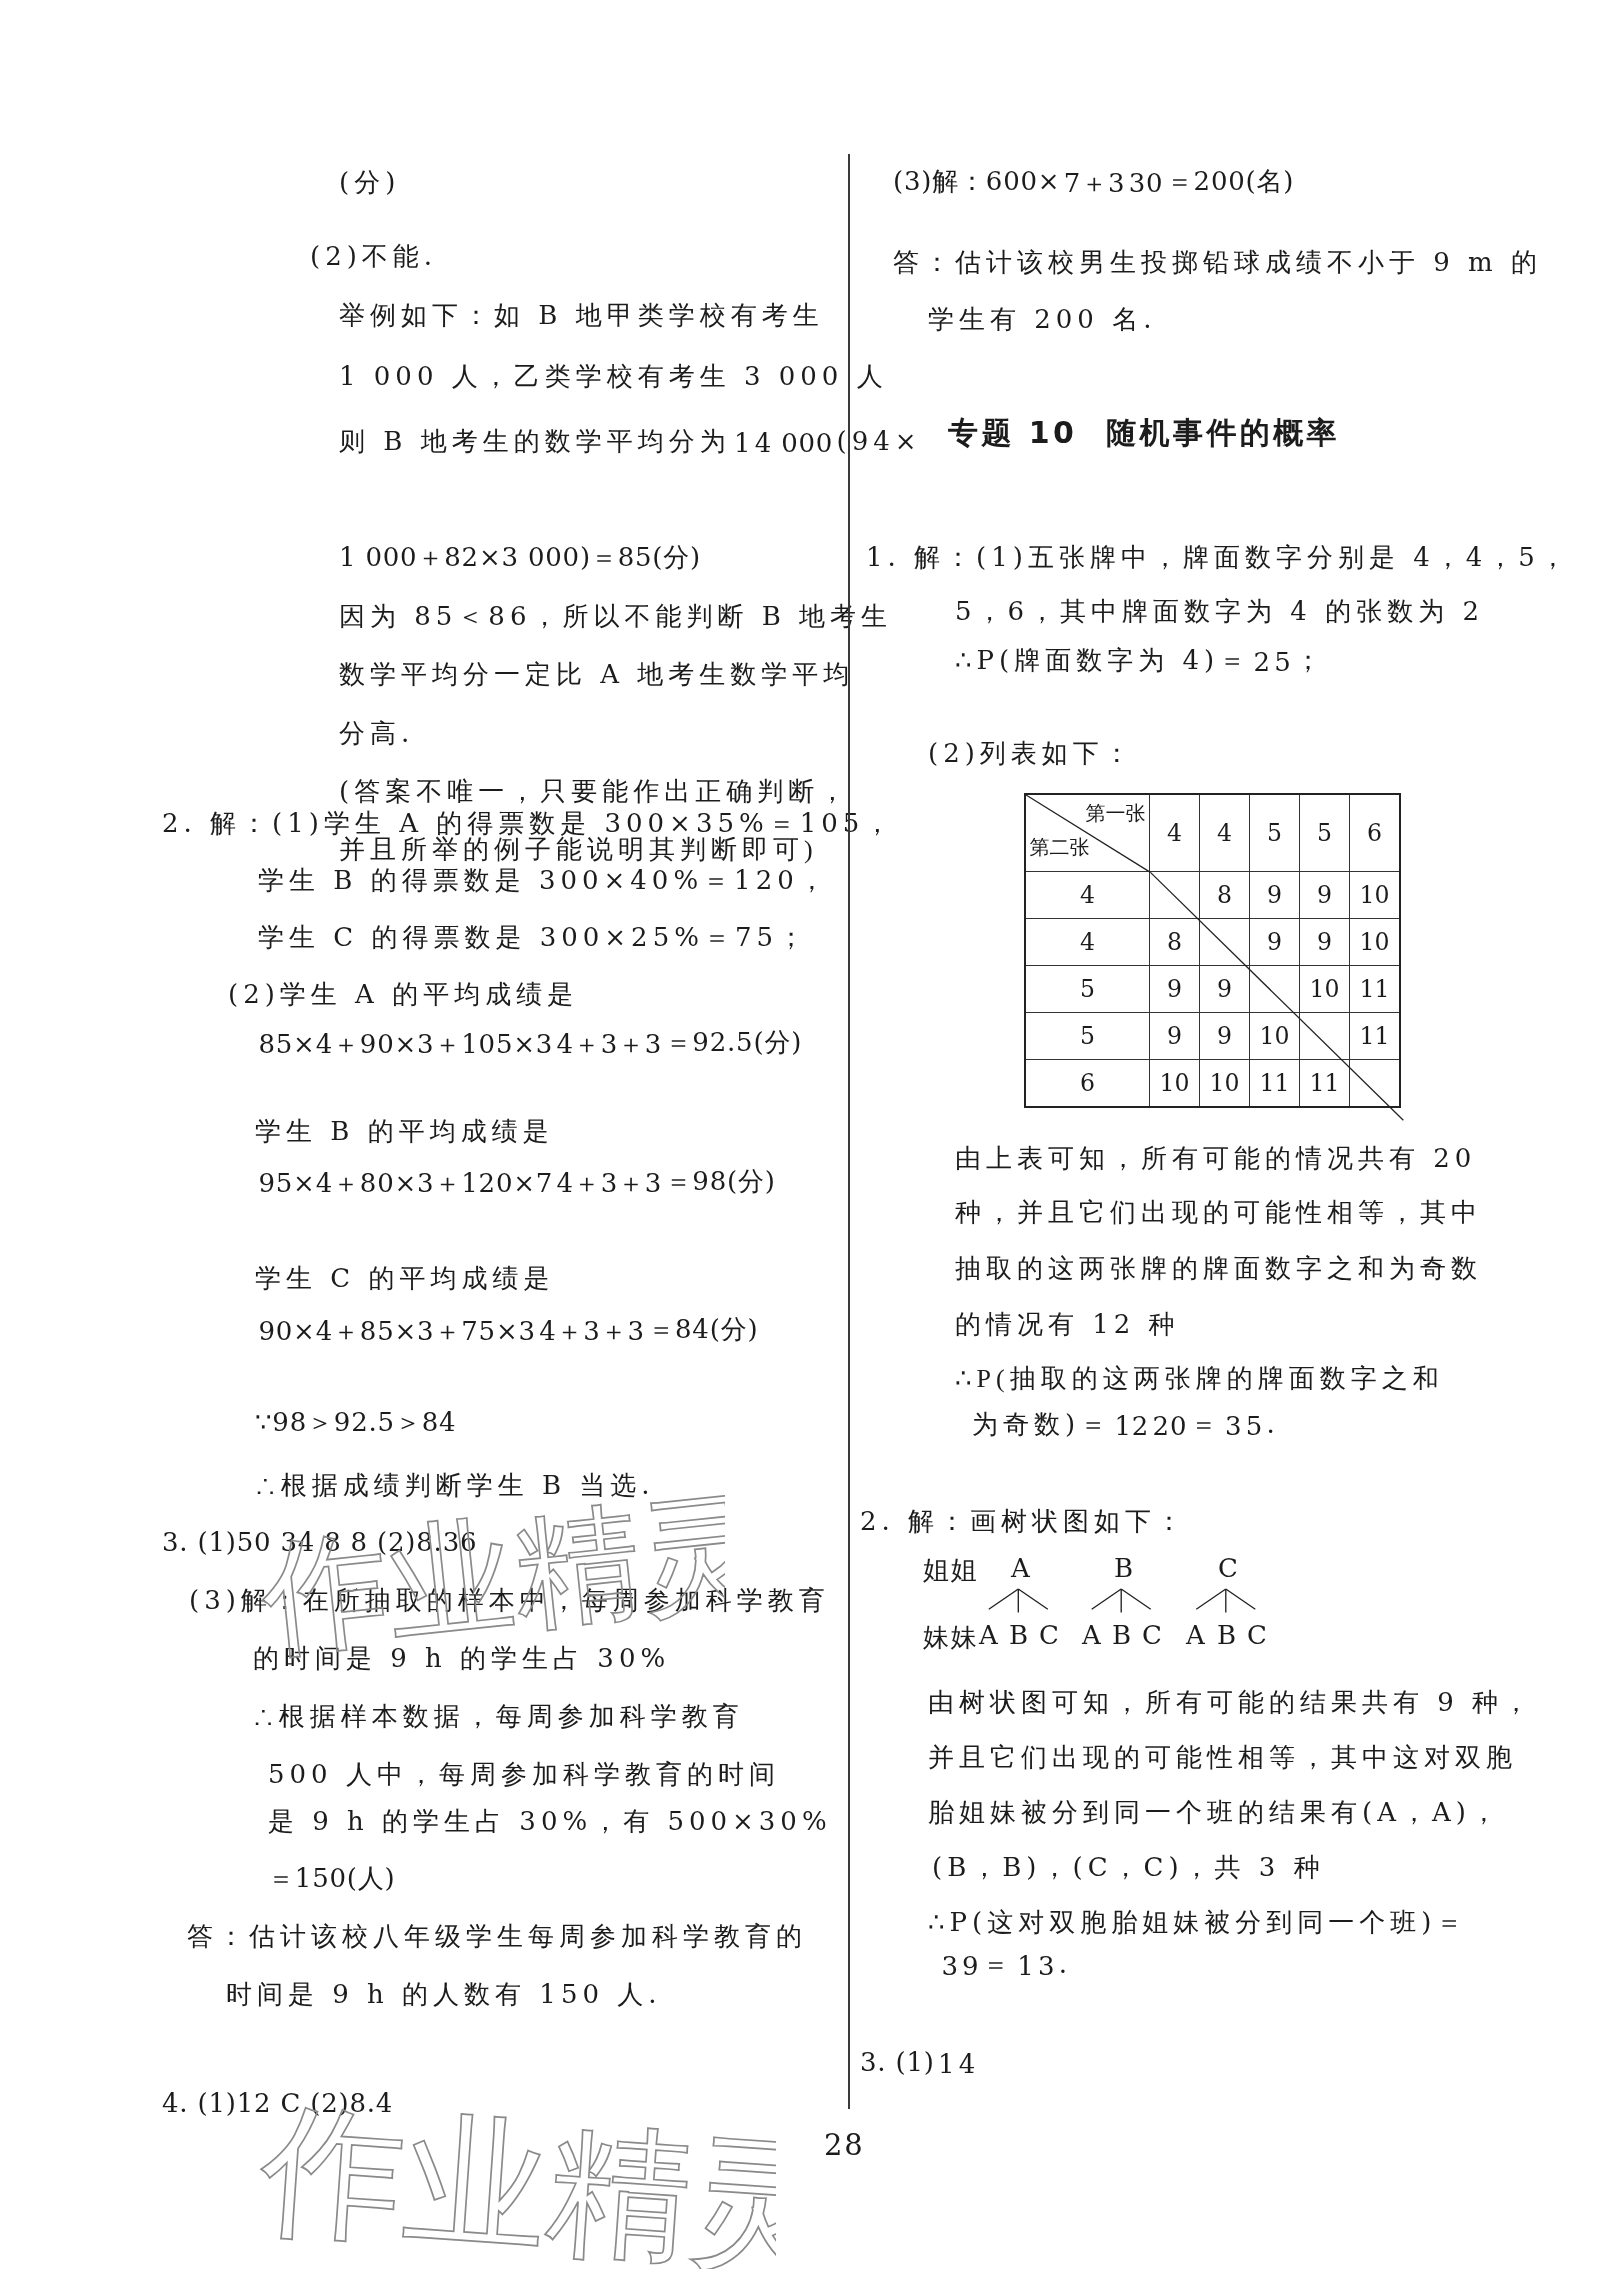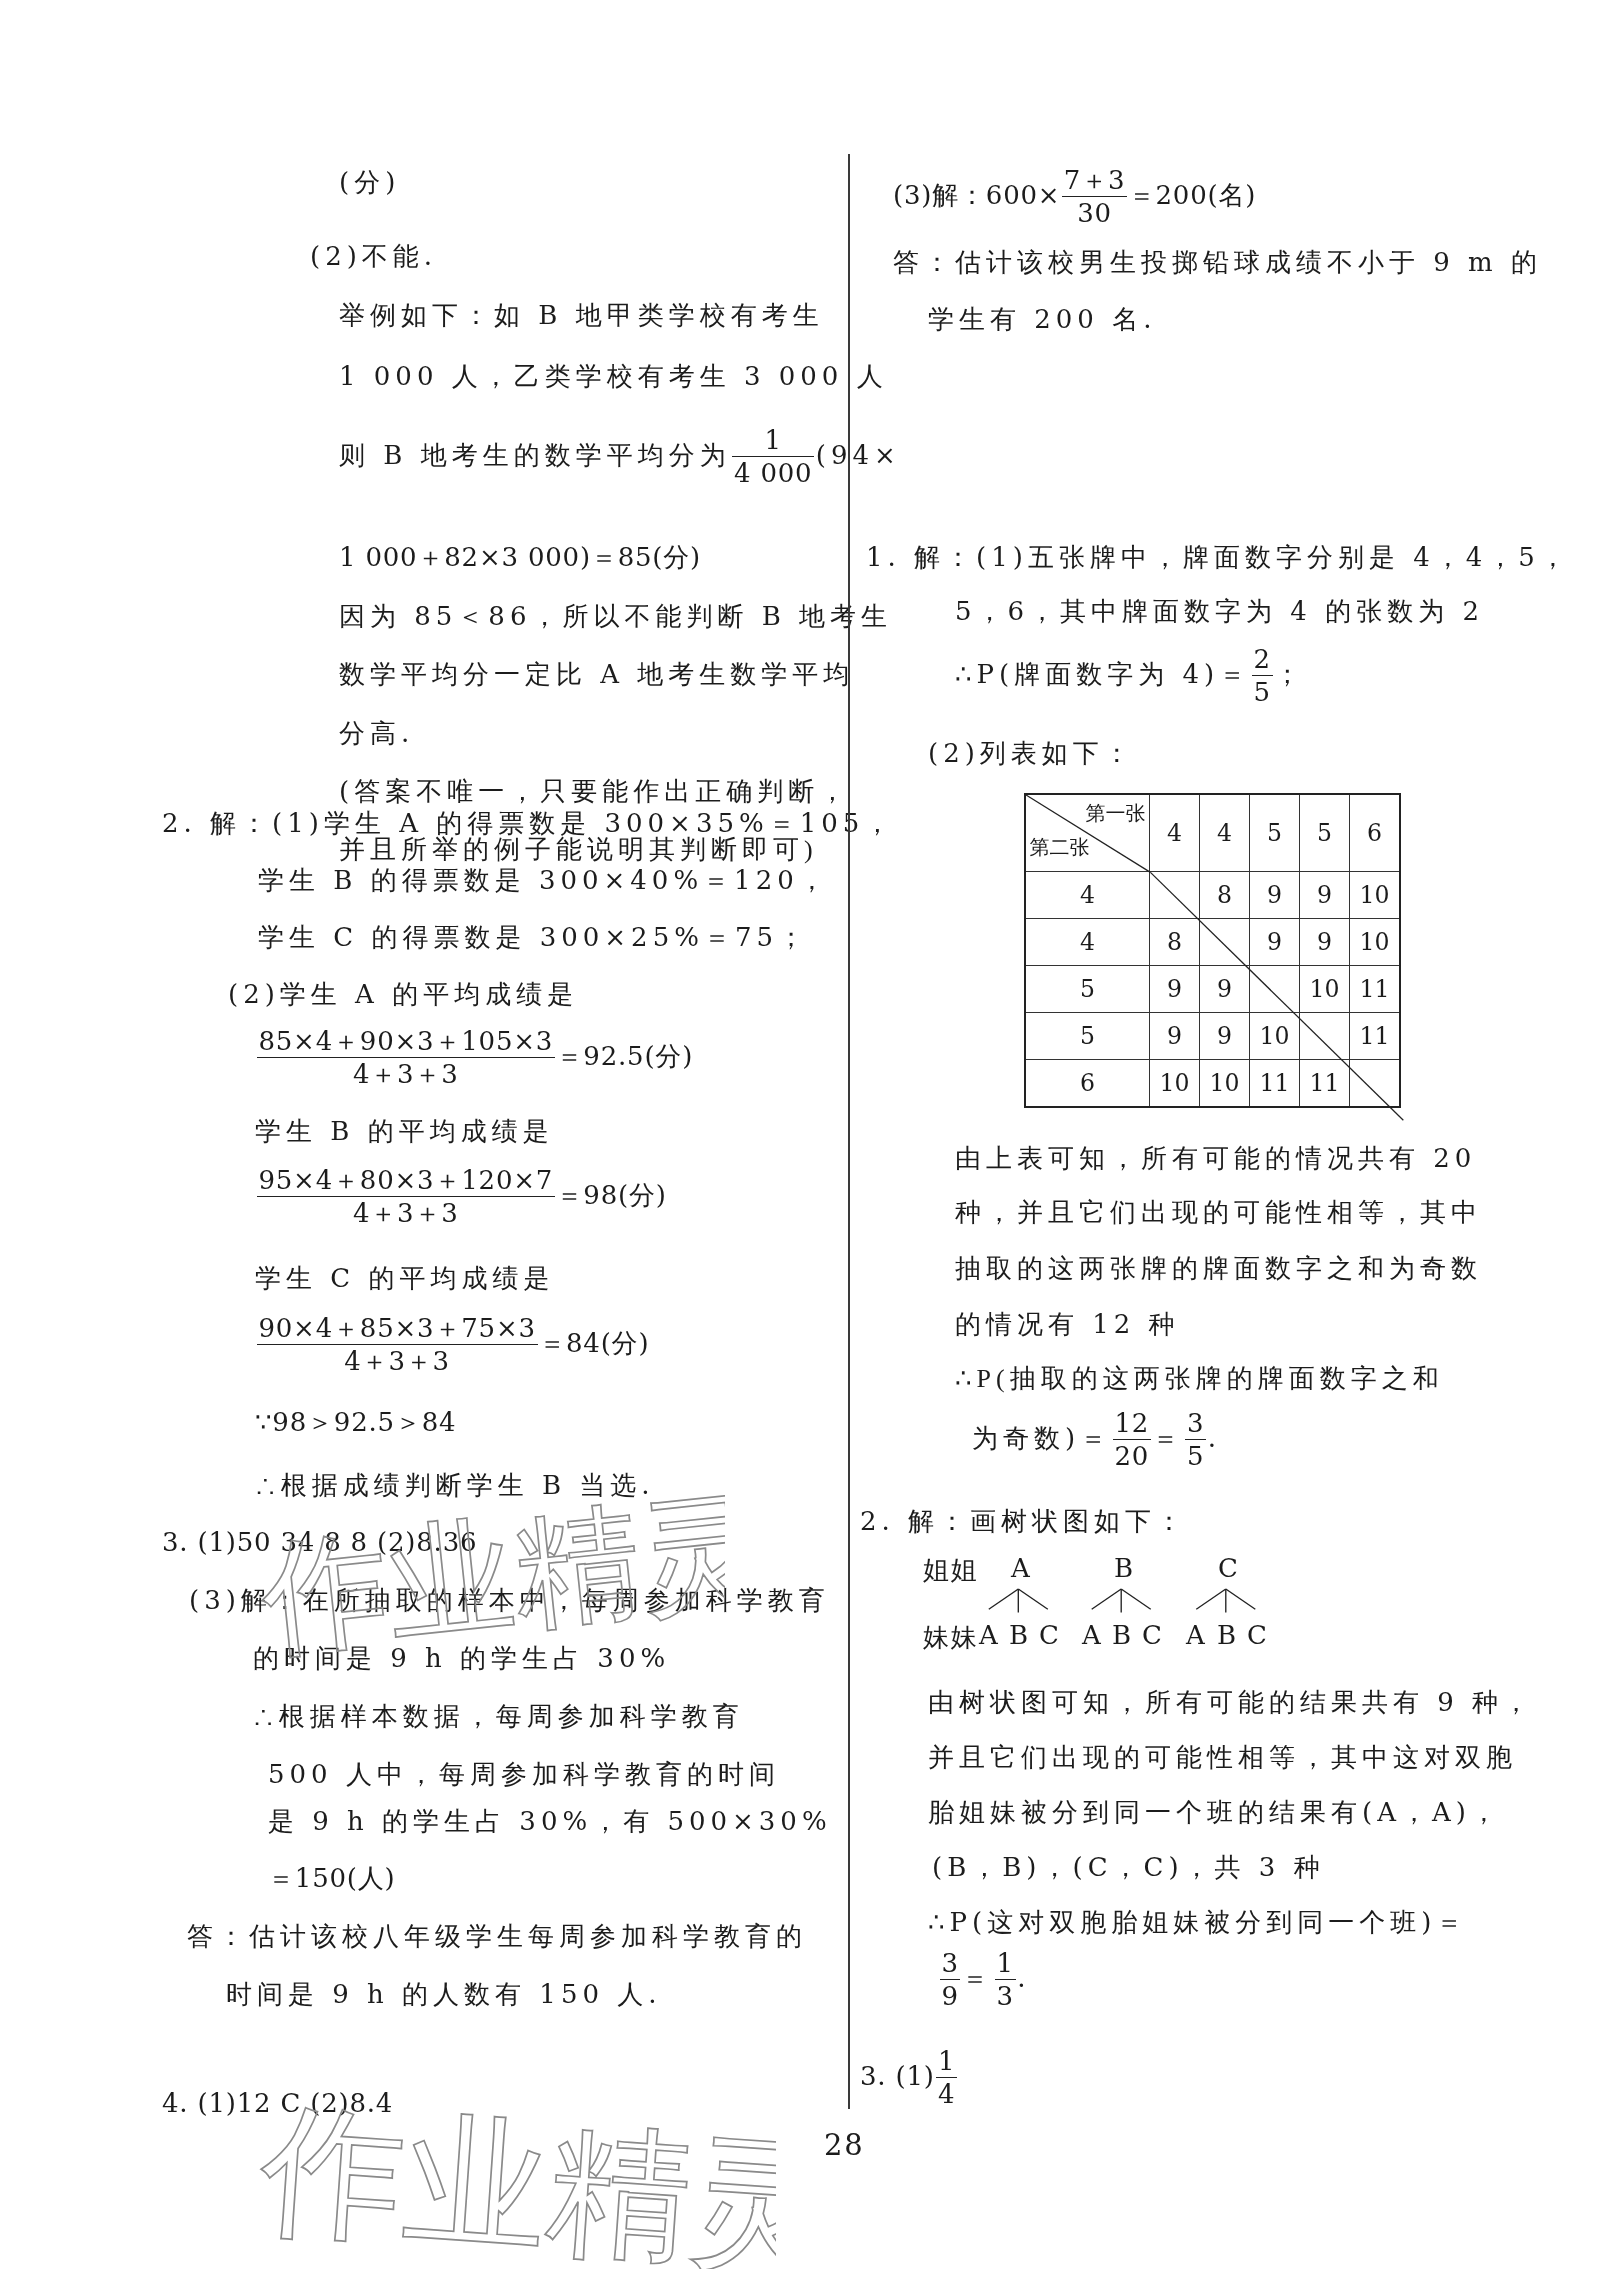--- a/index.html
+++ b/index.html
@@ -8,21 +8,21 @@
       font-family: "DejaVu Serif", "Liberation Serif", serif;
       color: #1c1c1c;
     }
     .page { position: absolute; left: 0; top: 0; width: 1618px; height: 2273px; }
     .line {
       position: absolute; white-space: nowrap;
       font-size: 26px; letter-spacing: 5px; line-height: 34px;
     }
     .num { letter-spacing: 0.8px; }
     .frac {
-      display: inline-flex; flex-direction: column; align-items: center;
+      display: inline-flex; flex-direction: row; align-items: center;
       vertical-align: middle; margin: 0 1.7px; letter-spacing: 0.8px;
     }
     .frac .n, .frac .d { display: block; line-height: 32px; padding: 0 1.7px; }
     .frac .bar { display: block; width: 100%; border-top: 1.7px solid #222; }
     .divider {
       position: absolute; left: 848px; top: 154px; width: 1.7px; height: 1955px;
       background: #3a3a3a;
     }
     .page-number {
       position: absolute; left: 824px; top: 2128px; font-size: 29px; letter-spacing: 1.7px;
@@ -131,20 +131,23 @@
   <div class="line num" style="left:893px;top:164px;">
     <span>(3)解：600×</span><span class="frac">
         <span class="n">7＋3</span>
         <span class="bar"></span>
         <span class="d">30</span>
       </span><span>＝200(名)</span>
   </div>
   <div class="line" style="left:893px;top:245px;">答：估计该校男生投掷铅球成绩不小于 9 m 的</div>
   <div class="line" style="left:928px;top:302px;">学生有 200 名.</div>
 
+  <div class="section-title">
+    <span>专题 10</span><span class="gap"></span><span>随机事件的概率</span>
+  </div>
 
   <div class="line" style="left:866px;top:540px;">1. 解：(1)五张牌中，牌面数字分别是 4，4，5，</div>
   <div class="line" style="left:955px;top:594px;">5，6，其中牌面数字为 4 的张数为 2</div>
   <div class="line" style="left:955px;top:643px;">
     <span>∴P(牌面数字为 4)＝</span><span class="frac">
         <span class="n">2</span>
         <span class="bar"></span>
         <span class="d">5</span>
       </span><span>；</span>
   </div>

